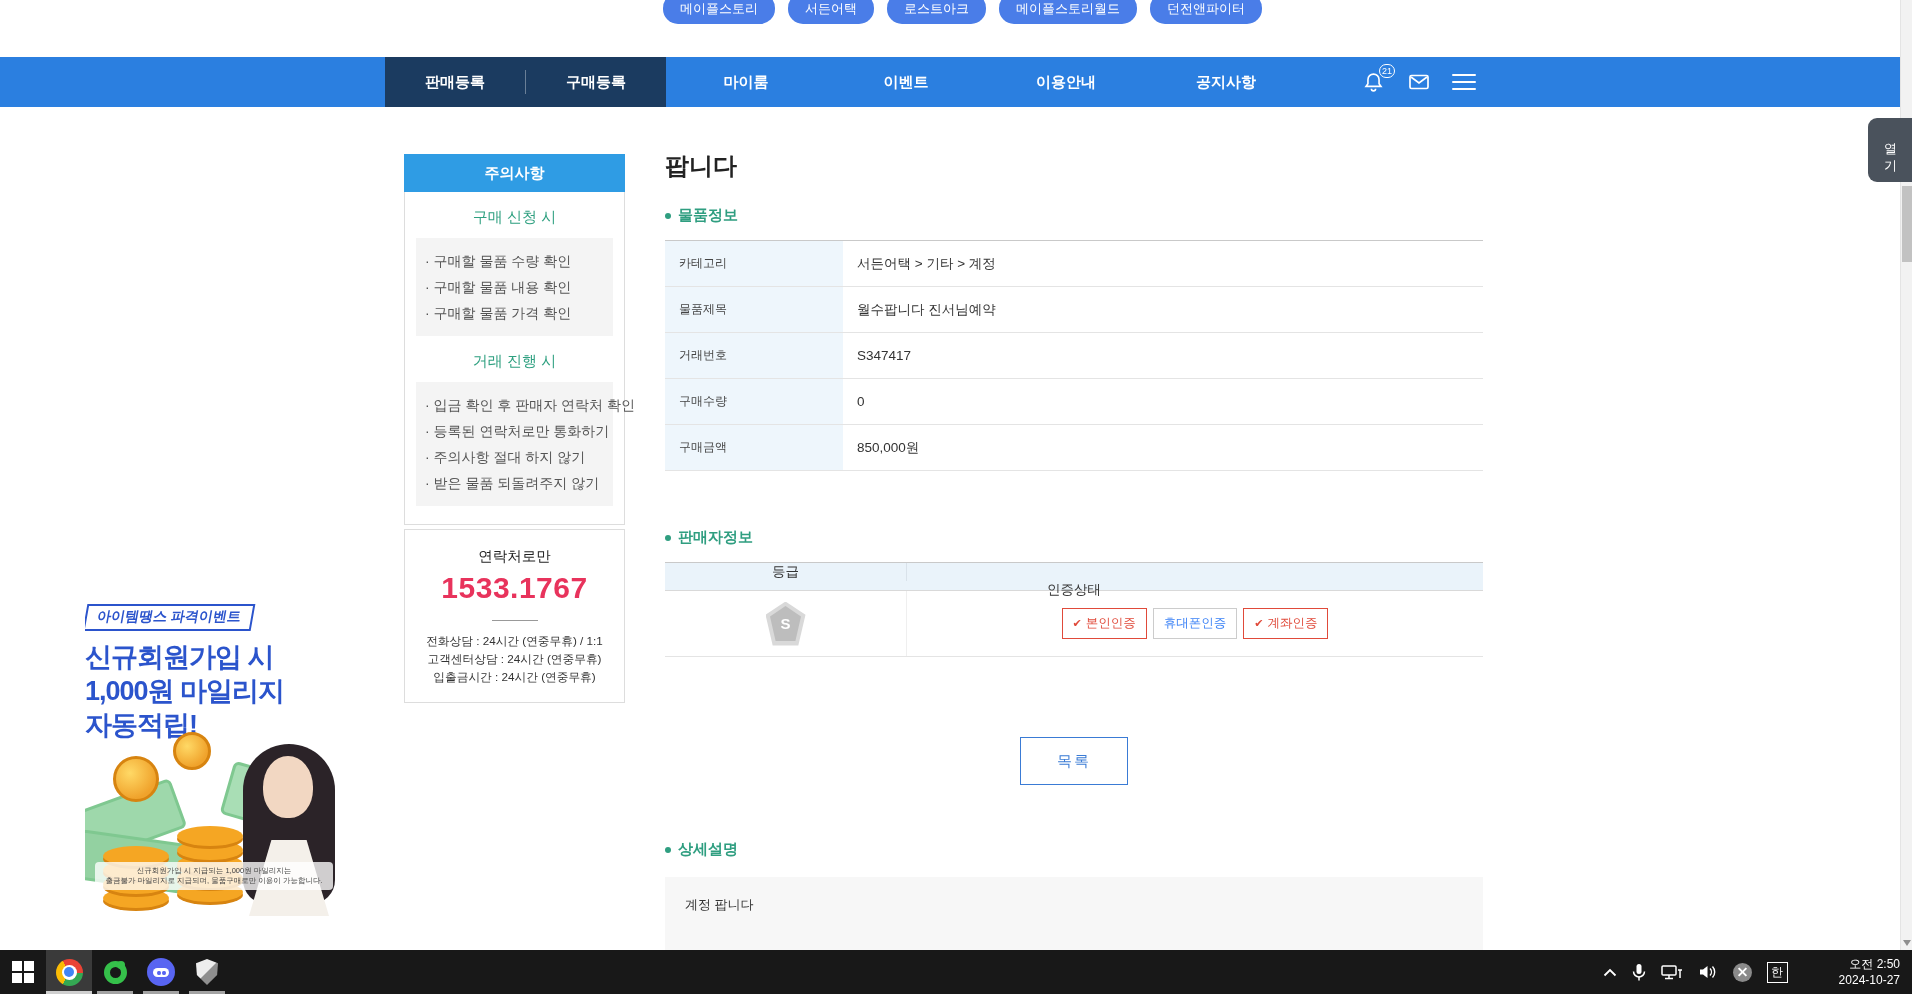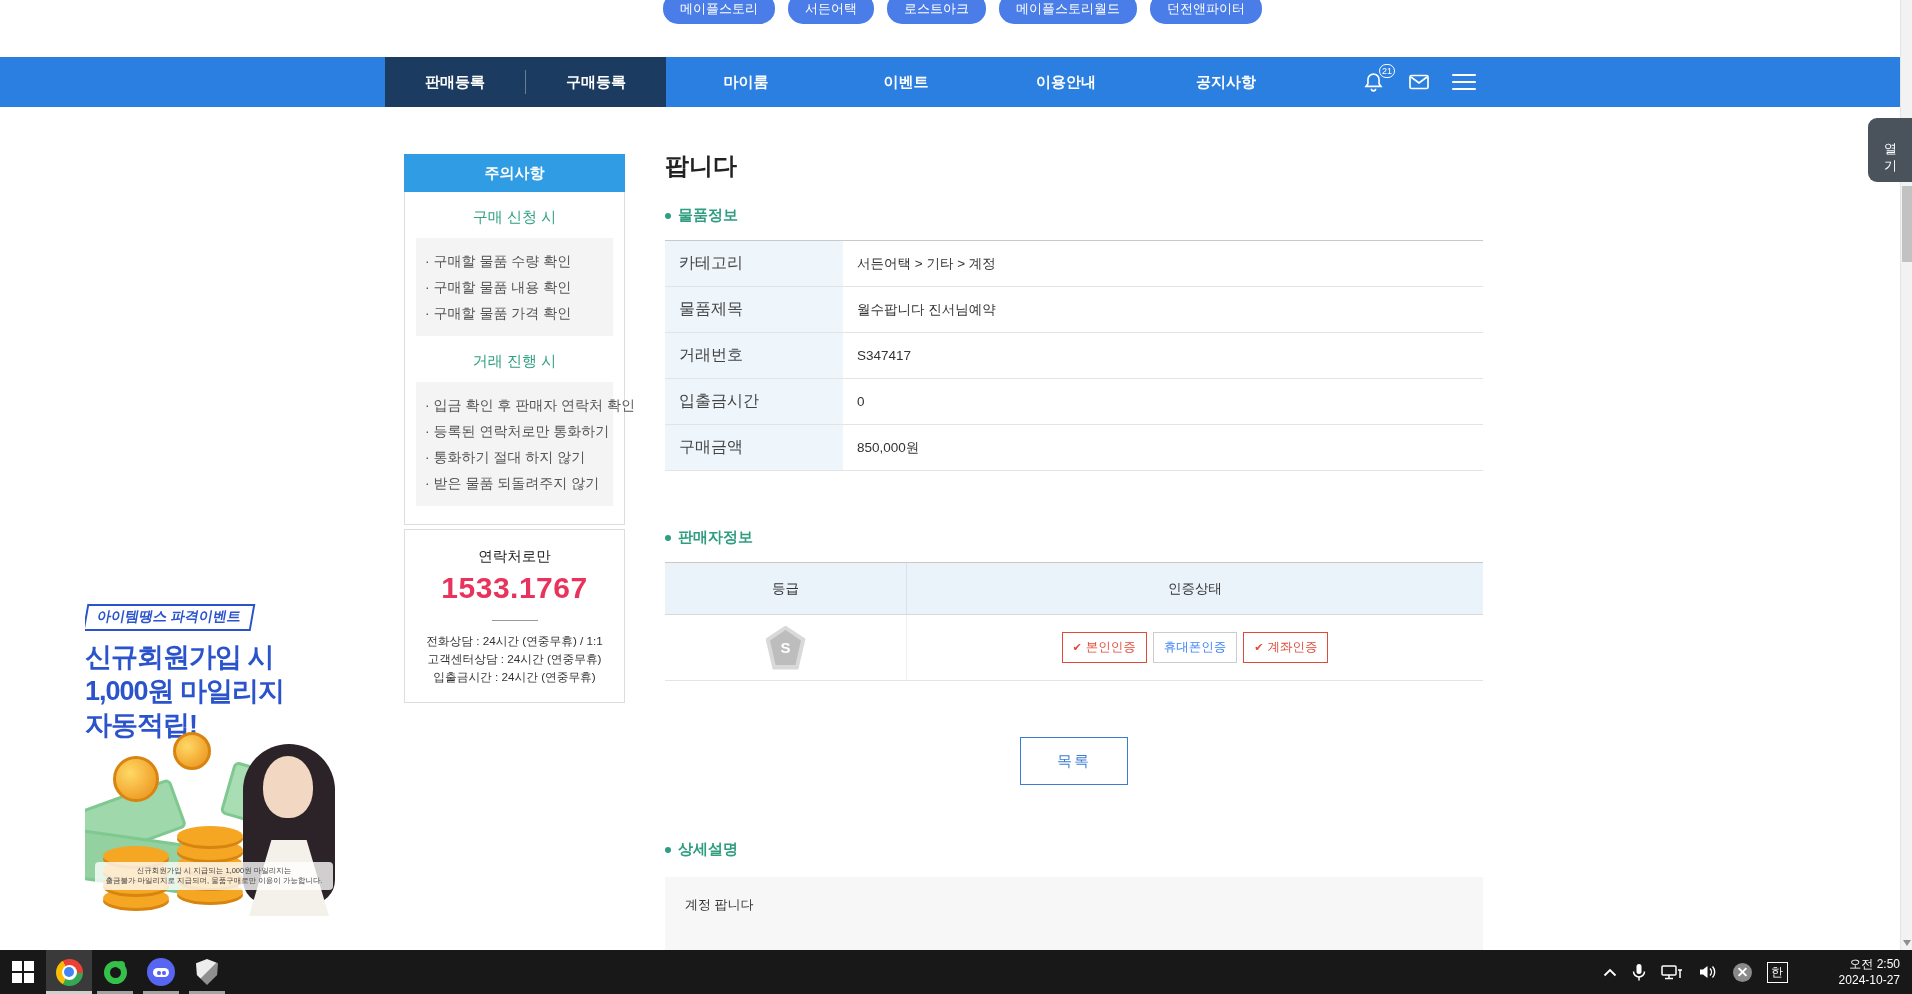--- a/index.html
+++ b/index.html
@@ -86,25 +86,25 @@
   
   .main { position:absolute; left:665px; top:0; width:818px; height:950px; }
   .page-title { position:absolute; top:150px; left:0; font-size:24px; font-weight:bold; color:#222; }
   .section-hd { position:absolute; display:flex; align-items:center; gap:7px;
     color:#2f9e80; font-size:15px; font-weight:bold; }
   .gdot { width:6px; height:6px; border-radius:50%; background:#2f9e80; }
 
   .tbl1 { position:absolute; top:240px; left:0; width:818px; border-top:1px solid #c9c9c9; }
   .trow { display:flex; height:46px; border-bottom:1px solid #e4e4e4; }
   .trow .lbl { width:178px; background:#eef6fc; display:flex; align-items:center;
-    padding-left:14px; font-size:16px; color:#444; }
+    padding-left:14px; font-size:12px; color:#444; }
   .trow .val { flex:1; display:flex; align-items:center; padding-left:14px; font-size:13.5px; color:#333; }
 
   .tbl2 { position:absolute; top:562px; left:0; width:818px; border-top:1px solid #c9c9c9; }
-  .hrow { display:flex; height:52px; background:#eaf3fa; border-bottom:1px solid #d9d9d9; }
+  .hrow { display:flex; height:28px; background:#eaf3fa; border-bottom:1px solid #d9d9d9;flex-direction:column; }
   .hrow .c1 { width:242px; border-right:1px solid #d9e2ea; display:flex;
     align-items:center; justify-content:center; font-size:13.5px; color:#333; }
   .hrow .c2 { flex:1; display:flex; align-items:center; justify-content:center; font-size:13.5px; color:#333; }
   .brow { display:flex; height:66px; border-bottom:1px solid #e4e4e4; background:#fff; }
   .brow .c1 { width:242px; border-right:1px solid #efefef; display:flex; align-items:center; justify-content:center; }
   .brow .c2 { flex:1; display:flex; align-items:center; justify-content:center; gap:6px; }
   .grade-outer { width:40px; height:44px; background:#d9d9d9; display:flex;
     align-items:center; justify-content:center;
     clip-path:polygon(50% 0,100% 30%,82% 100%,18% 100%,0 30%); }
   .grade-inner { width:31px; height:35px; background:#bdbdbd; color:#fff; font-weight:bold;
@@ -218,21 +218,21 @@
   <div class="notice-sub">구매 신청 시</div>
   <div class="notice-box">
     <div class="li">· 구매할 물품 수량 확인</div>
     <div class="li">· 구매할 물품 내용 확인</div>
     <div class="li">· 구매할 물품 가격 확인</div>
   </div>
   <div class="notice-sub">거래 진행 시</div>
   <div class="notice-box">
     <div class="li">· 입금 확인 후 판매자 연락처 확인</div>
     <div class="li">· 등록된 연락처로만 통화하기</div>
-    <div class="li">· 통화하기 절대 하지 않기</div>
+    <div class="li">· 주의사항 절대 하지 않기</div>
     <div class="li">· 받은 물품 되돌려주지 않기</div>
   </div>
 </div>
 
 <div class="cs">
   <div class="cs-title">연락처로만</div>
   <div class="cs-phone">1533.1767</div>
   <div class="cs-divider"></div>
   <div class="cs-line">전화상담 : 24시간 (연중무휴) / 1:1</div>
   <div class="cs-line">고객센터상담 : 24시간 (연중무휴)</div>
@@ -288,21 +288,21 @@
     </div>
     <div class="trow">
       <div class="lbl">물품제목</div>
       <div class="val">월수팝니다 진서님예약</div>
     </div>
     <div class="trow">
       <div class="lbl">거래번호</div>
       <div class="val">S347417</div>
     </div>
     <div class="trow">
-      <div class="lbl">입출금시간</div>
+      <div class="lbl">구매수량</div>
       <div class="val">0</div>
     </div>
     <div class="trow">
       <div class="lbl">구매금액</div>
       <div class="val">850,000원</div>
     </div>
   </div>
 
   <div class="section-hd" style="top:528px;">
     <span class="gdot"></span>

